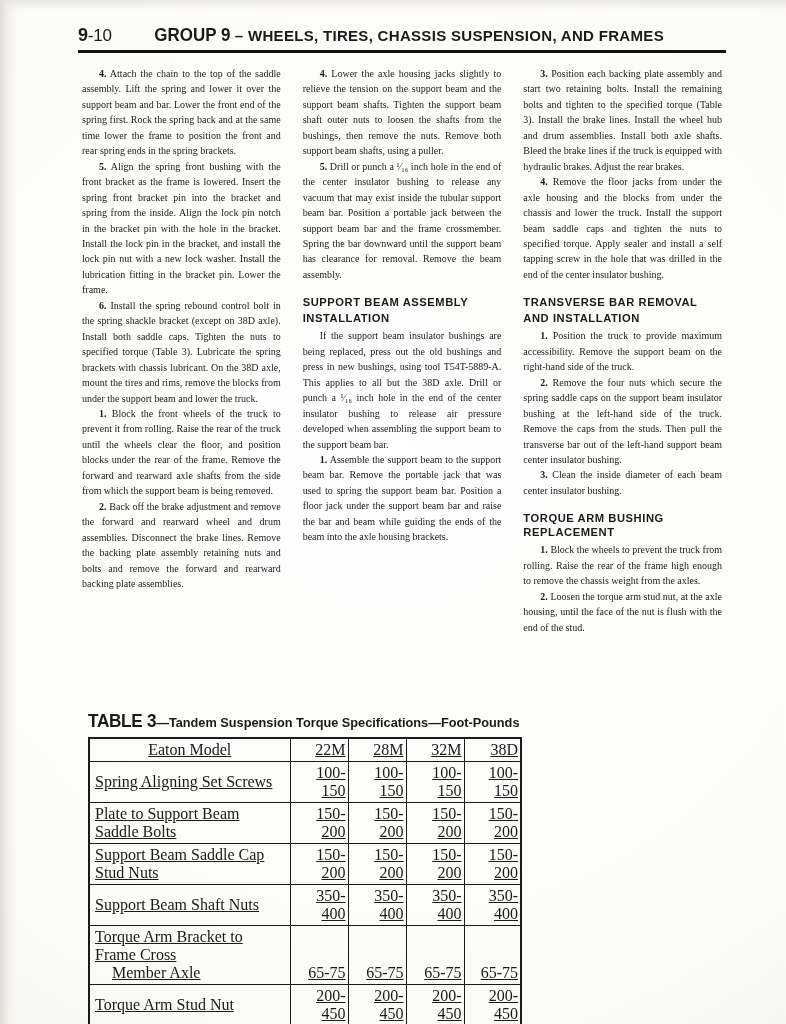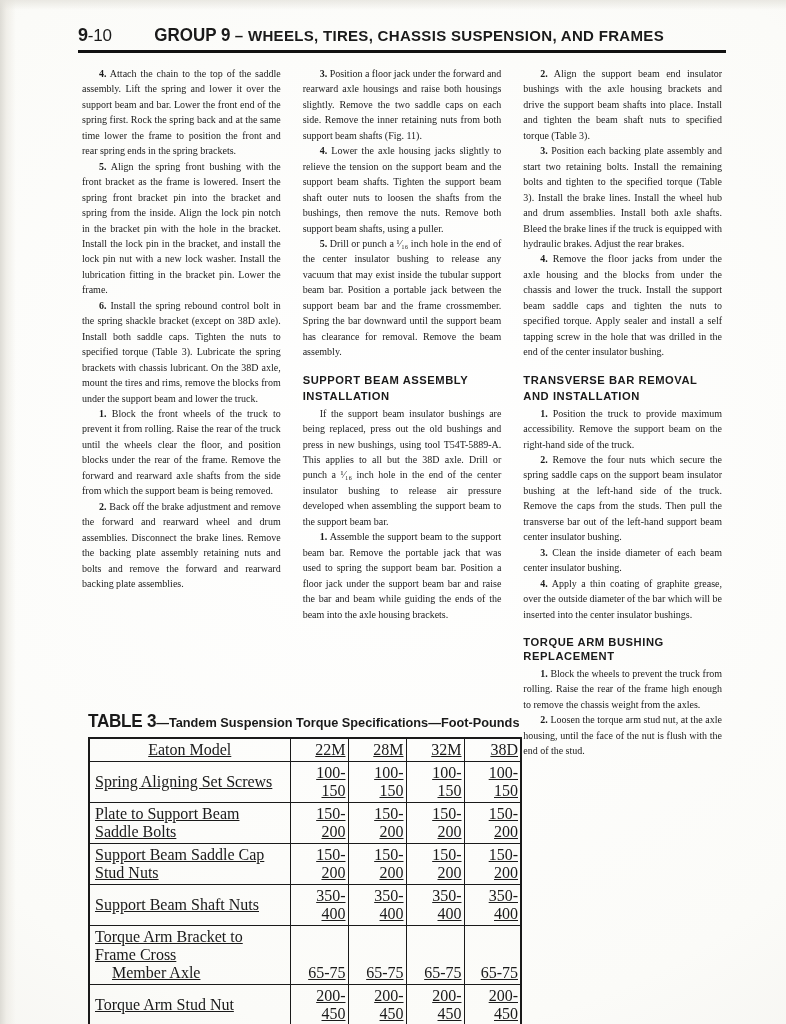--- a/index.html
+++ b/index.html
@@ -173,38 +173,35 @@
 
   <div class="columns">
     <div class="col" id="col0">
         <p class="para"><b class="num">4.</b><span> Attach the chain to the top of the saddle assembly. Lift the spring and lower it over the support beam and bar. Lower the front end of the spring first. Rock the spring back and at the same time lower the frame to position the front and rear spring ends in the spring brackets.</span></p>
         <p class="para"><b class="num">5.</b><span> Align the spring front bushing with the front bracket as the frame is lowered. Insert the spring front bracket pin into the bracket and spring from the inside. Align the lock pin notch in the bracket pin with the hole in the bracket. Install the lock pin in the bracket, and install the lock pin nut with a new lock washer. Install the lubrication fitting in the bracket pin. Lower the frame.</span></p>
         <p class="para"><b class="num">6.</b><span> Install the spring rebound control bolt in the spring shackle bracket (except on 38D axle). Install both saddle caps. Tighten the nuts to specified torque (Table 3). Lubricate the spring brackets with chassis lubricant. On the 38D axle, mount the tires and rims, remove the blocks from under the support beam and lower the truck.</span></p>
         <p class="para"><b class="num">1.</b><span> Block the front wheels of the truck to prevent it from rolling. Raise the rear of the truck until the wheels clear the floor, and position blocks under the rear of the frame. Remove the forward and rearward axle shafts from the side from which the support beam is being removed.</span></p>
         <p class="para"><b class="num">2.</b><span> Back off the brake adjustment and remove the forward and rearward wheel and drum assemblies. Disconnect the brake lines. Remove the backing plate assembly retaining nuts and bolts and remove the forward and rearward backing plate assemblies.</span></p>
       </div>
     <div class="col" id="col1">
-        <p class="para"><b class="num">3.</b><span> Position a floor jack under the forward and rearward axle housings and raise both housings slightly. Remove the two saddle caps on each side. Remove the inner retaining nuts from both support beam shafts (Fig. 11).</span></p>
         <p class="para"><b class="num">4.</b><span> Lower the axle housing jacks slightly to relieve the tension on the support beam and the support beam shafts. Tighten the support beam shaft outer nuts to loosen the shafts from the bushings, then remove the nuts. Remove both support beam shafts, using a puller.</span></p>
         <p class="para"><b class="num">5.</b><span> Drill or punch a ¹⁄₁₆ inch hole in the end of the center insulator bushing to release any vacuum that may exist inside the tubular support beam bar. Position a portable jack between the support beam bar and the frame crossmember. Spring the bar downward until the support beam has clearance for removal. Remove the beam assembly.</span></p>
         <h3 class="sub">SUPPORT BEAM ASSEMBLY</h3>
         <h3 class="sub tight" style="margin-top: -1px;">INSTALLATION</h3>
         <p class="para"><span>If the support beam insulator bushings are being replaced, press out the old bushings and press in new bushings, using tool T54T-5889-A. This applies to all but the 38D axle. Drill or punch a ¹⁄₁₆ inch hole in the end of the center insulator bushing to release air pressure developed when assembling the support beam to the support beam bar.</span></p>
         <p class="para"><b class="num">1.</b><span> Assemble the support beam to the support beam bar. Remove the portable jack that was used to spring the support beam bar. Position a floor jack under the support beam bar and raise the bar and beam while guiding the ends of the beam into the axle housing brackets.</span></p>
       </div>
     <div class="col" id="col2">
-        <p class="para"><b class="num">2.</b><span> Align the support beam end insulator bushings with the axle housing brackets and drive the support beam shafts into place. Install and tighten the beam shaft nuts to specified torque (Table 3).</span></p>
         <p class="para"><b class="num">3.</b><span> Position each backing plate assembly and start two retaining bolts. Install the remaining bolts and tighten to the specified torque (Table 3). Install the brake lines. Install the wheel hub and drum assemblies. Install both axle shafts. Bleed the brake lines if the truck is equipped with hydraulic brakes. Adjust the rear brakes.</span></p>
         <p class="para"><b class="num">4.</b><span> Remove the floor jacks from under the axle housing and the blocks from under the chassis and lower the truck. Install the support beam saddle caps and tighten the nuts to specified torque. Apply sealer and install a self tapping screw in the hole that was drilled in the end of the center insulator bushing.</span></p>
         <h3 class="sub">TRANSVERSE BAR REMOVAL</h3>
         <h3 class="sub tight" style="margin-top: -1px;">AND INSTALLATION</h3>
         <p class="para"><b class="num">1.</b><span> Position the truck to provide maximum accessibility. Remove the support beam on the right-hand side of the truck.</span></p>
         <p class="para"><b class="num">2.</b><span> Remove the four nuts which secure the spring saddle caps on the support beam insulator bushing at the left-hand side of the truck. Remove the caps from the studs. Then pull the transverse bar out of the left-hand support beam center insulator bushing.</span></p>
         <p class="para"><b class="num">3.</b><span> Clean the inside diameter of each beam center insulator bushing.</span></p>
-        <p class="para"><b class="num">4.</b><span> Apply a thin coating of graphite grease, over the outside diameter of the bar which will be inserted into the center insulator bushings.</span></p>
         <h3 class="sub">TORQUE ARM BUSHING REPLACEMENT</h3>
         <p class="para"><b class="num">1.</b><span> Block the wheels to prevent the truck from rolling. Raise the rear of the frame high enough to remove the chassis weight from the axles.</span></p>
         <p class="para"><b class="num">2.</b><span> Loosen the torque arm stud nut, at the axle housing, until the face of the nut is flush with the end of the stud.</span></p>
       </div>
   </div>
 
   <div class="table-block">
     <div class="table-caption">
       <span class="tnum">TABLE 3</span><span>—Tandem Suspension Torque Specifications—Foot-Pounds</span>
     </div>

